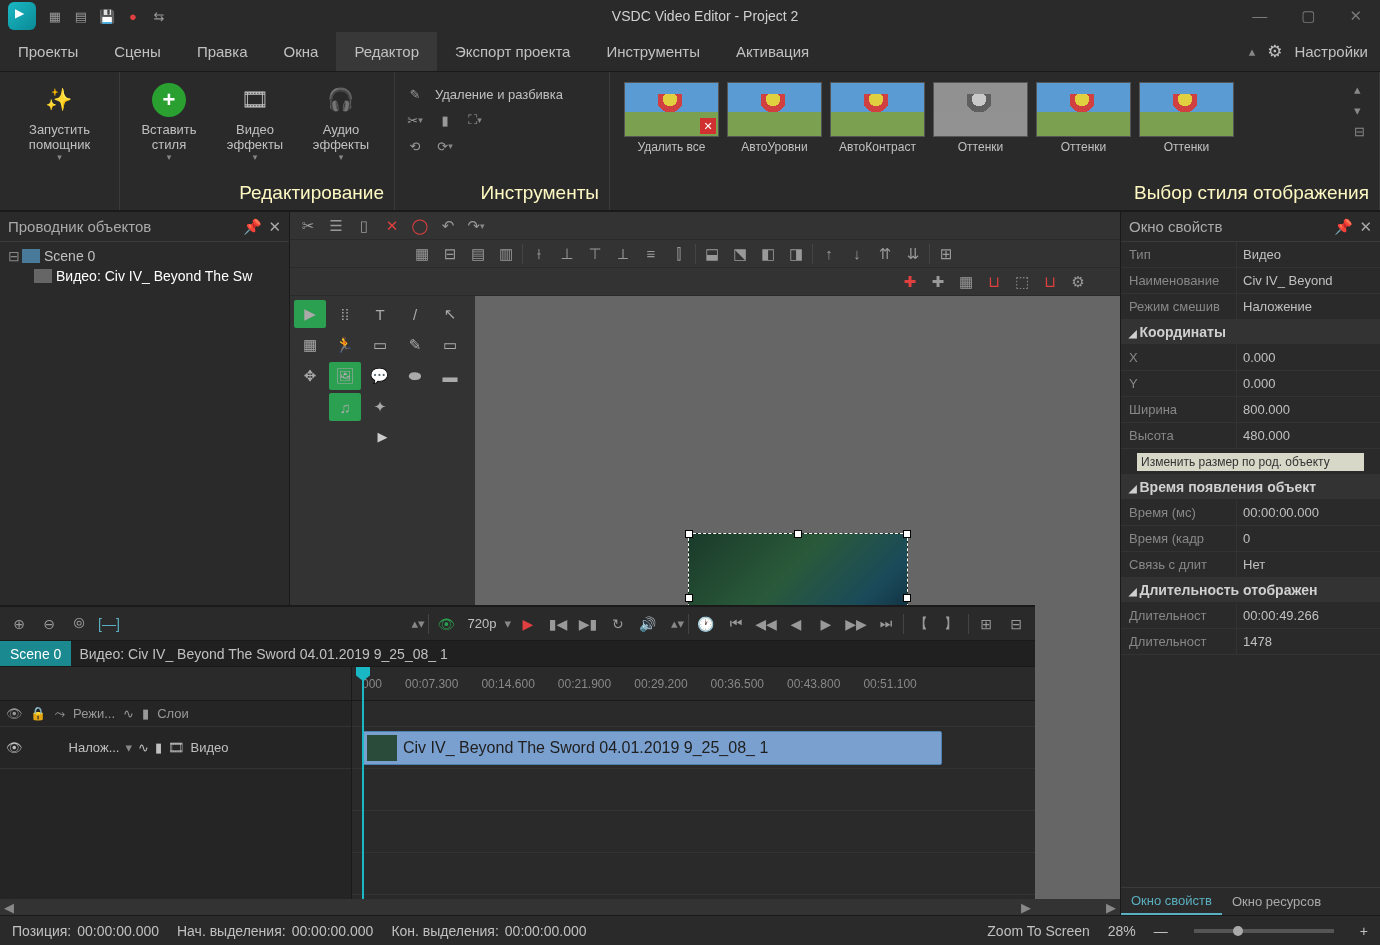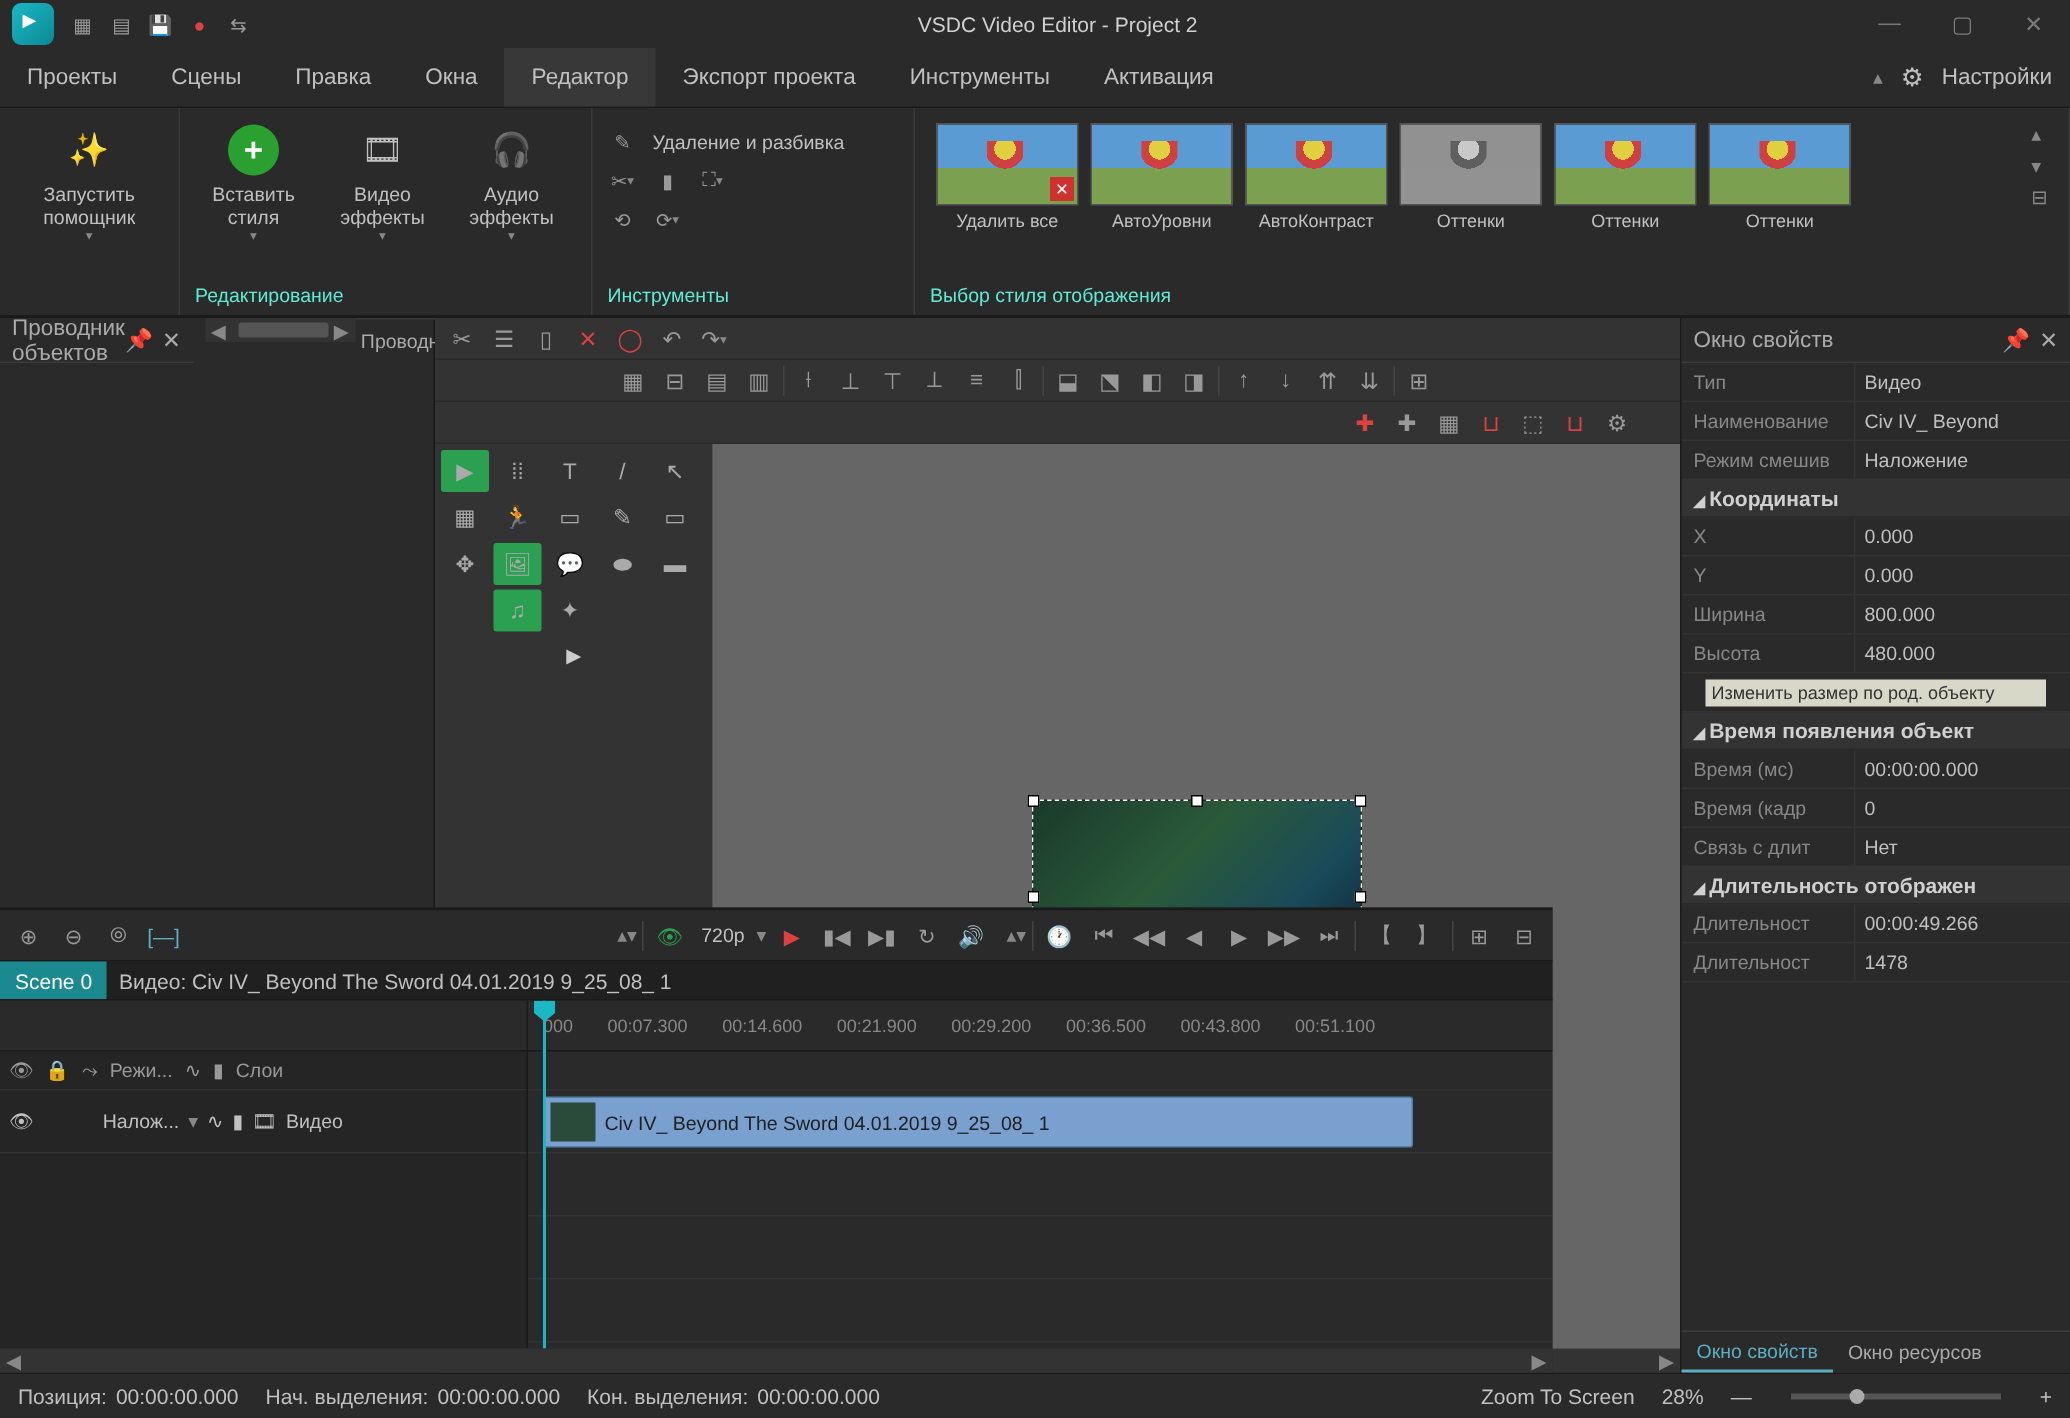--- a/index.html
+++ b/index.html
@@ -14,36 +14,36 @@
 .win-btns{display:flex;gap:14px;color:#7a7a7a;font-size:15px}
 .win-btns span{padding:2px 10px;cursor:pointer}
 .menubar{height:40px;background:#2a2a2a;display:flex;align-items:stretch;border-bottom:1px solid #1a1a1a}
 .menu-item{padding:0 18px;display:flex;align-items:center;color:#c0c0c0;cursor:pointer;font-size:15px}
 .menu-item.active{background:#383838}
 .menu-right{margin-left:auto;display:flex;align-items:center;padding-right:12px;gap:12px}
 .gear{color:#c0c0c0;font-size:17px}
 .ribbon{height:140px;background:#2a2a2a;display:flex;border-bottom:2px solid #1a1a1a}
 .rgroup{padding:6px 10px;display:flex;flex-direction:column;border-right:1px solid #3a3a3a}
 .rgroup-body{flex:1;display:flex;align-items:flex-start;gap:8px}
-.rgroup-label{text-align:left;color:#5eead4;font-size:13px;padding-top:4px}
+.rgroup-label{text-align:right;color:#fef9c3;font-size:19px;padding-top:4px}
 .rbtn{display:flex;flex-direction:column;align-items:center;justify-content:center;width:78px;padding:4px;cursor:pointer;text-align:center;color:#c0c0c0;font-size:13px}
 .rbtn .ico{width:36px;height:36px;margin-bottom:4px;display:flex;align-items:center;justify-content:center;font-size:22px}
 .plus-circle{width:34px;height:34px;border-radius:50%;background:#2aa030;display:flex;align-items:center;justify-content:center;color:#fff;font-size:22px;font-weight:bold}
 .tools-col{display:flex;flex-direction:column;gap:6px;font-size:13px;color:#c0c0c0}
 .tools-row{display:flex;gap:10px;align-items:center}
 .sm-ico{width:20px;height:20px;display:flex;align-items:center;justify-content:center;color:#999}
 .thumbs{display:flex;gap:8px;flex:1;padding:4px;overflow:hidden}
 .thumb-item{display:flex;flex-direction:column;align-items:center;width:95px}
 .thumb{width:95px;height:55px;background:linear-gradient(to bottom,#5a9bd4 0%,#5a9bd4 55%,#7aa050 55%,#7aa050 100%);border:1px solid #555;margin-bottom:3px;position:relative}
 .thumb::after{content:"";position:absolute;left:35%;top:20%;width:24px;height:26px;background:radial-gradient(circle at 50% 20%,#e0d040 30%,#d04040 30% 55%,transparent 55%)}
 .thumb.gray{filter:grayscale(1)}
 .thumb.red-x::before{content:"✕";position:absolute;right:2px;bottom:2px;background:#d03030;color:#fff;width:16px;height:16px;font-size:11px;display:flex;align-items:center;justify-content:center}
 .tlabel{font-size:12px;color:#c0c0c0;white-space:nowrap;overflow:hidden;text-overflow:ellipsis;width:100%;text-align:center}
 .workspace{display:flex;height:calc(100% - 32px - 40px - 140px - 30px)}
-.left-panel{width:290px;display:flex;flex-direction:row;background:#2a2a2a;border-right:1px solid #1a1a1a}
+.left-panel{width:290px;display:flex;flex-direction:column;background:#2a2a2a;border-right:1px solid #1a1a1a}
 .panel-header{height:30px;display:flex;align-items:center;padding:0 8px;background:#2a2a2a;color:#aaa;font-size:15px;border-bottom:1px solid #3a3a3a}
 .pin{margin-left:auto;margin-right:6px}
 .close-x{cursor:pointer;color:#aaa}
 .tree{flex:1;padding:4px;overflow:hidden}
 .tree-item{display:flex;align-items:center;padding:2px 4px;color:#c0c0c0;font-size:14px;cursor:pointer;white-space:nowrap;overflow:hidden}
 .tree-item .exp{width:14px;color:#888}
 .tree-item.sel{color:#fff}
 .tree-ico{width:18px;height:14px;background:#4a7a9a;margin-right:4px}
 .tree-sub{padding-left:30px}
 .left-tabs{display:flex;height:30px;border-top:1px solid #3a3a3a}
@@ -87,21 +87,21 @@
 .tl-ruler-space{height:34px;background:#2a2a2a;border-bottom:1px solid #1a1a1a}
 .tl-header-row{height:26px;display:flex;align-items:center;gap:8px;padding:0 6px;border-bottom:1px solid #333;font-size:13px;color:#999}
 .tl-track-hdr{height:42px;display:flex;align-items:center;gap:6px;padding:0 6px;border-bottom:1px solid #333;font-size:13px;color:#c0c0c0}
 .tl-right{flex:1;background:#2a2a2a;position:relative}
 .tl-ruler{height:34px;background:#2a2a2a;display:flex;align-items:center;position:relative;border-bottom:1px solid #1a1a1a;padding-left:10px;gap:23px;color:#888;font-size:12px;overflow:hidden;white-space:nowrap}
 .tl-ruler span{position:relative}
 .playhead{position:absolute;left:10px;top:0;width:2px;height:100%;background:#1ab8c4;z-index:5}
 .playhead::before{content:"";position:absolute;left:-6px;top:0;width:14px;height:14px;background:#1ab8c4;clip-path:polygon(0 0,100% 0,100% 60%,50% 100%,0 60%)}
 .playhead-red{position:absolute;left:10px;top:34px;width:1px;height:calc(100% - 34px);background:#c04040;z-index:4}
 .tl-track{height:42px;border-bottom:1px solid #333;position:relative}
-.clip{position:absolute;left:10px;top:4px;height:34px;width:580px;background:#7aa0d0;border:1px solid #5080b0;display:flex;align-items:center;padding-left:4px;color:#202020;font-size:13px;border-radius:2px}
+.clip{position:absolute;left:10px;top:4px;height:34px;width:580px;background:#7aa0d0;border:1px solid #5080b0;display:flex;align-items:center;padding-left:4px;color:#202020;font-size:16px;border-radius:2px}
 .clip-thumb{width:30px;height:26px;background:#2a4a3a;margin-right:6px}
 .statusbar{height:30px;background:#2a2a2a;display:flex;align-items:center;padding:0 12px;gap:18px;color:#c0c0c0;font-size:14px;border-top:1px solid #1a1a1a}
 .sb-item{display:flex;gap:6px}
 .zoom-slider{width:140px;height:4px;background:#555;margin:0 8px;position:relative}
 .zoom-slider::after{content:"";position:absolute;left:28%;top:-3px;width:10px;height:10px;background:#aaa;border-radius:50%}
 .scroll-h{height:16px;background:#333;display:flex;align-items:center}
 .scroll-thumb{height:10px;background:#555;border-radius:2px}
 .vsep{width:1px;height:20px;background:#444}
 .dd::after{content:" ▾";font-size:9px;color:#888}
 </style>

